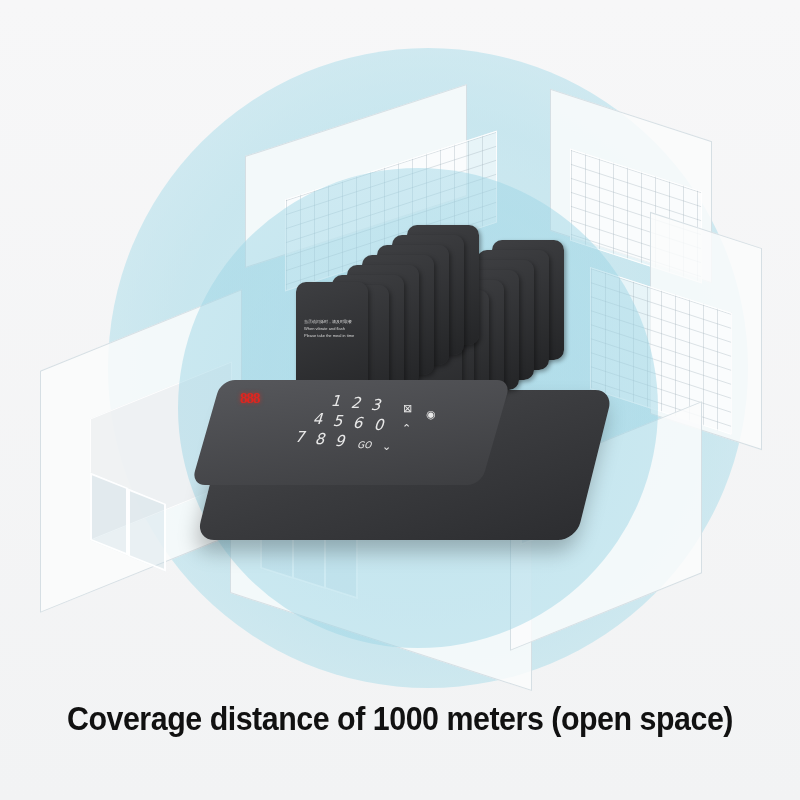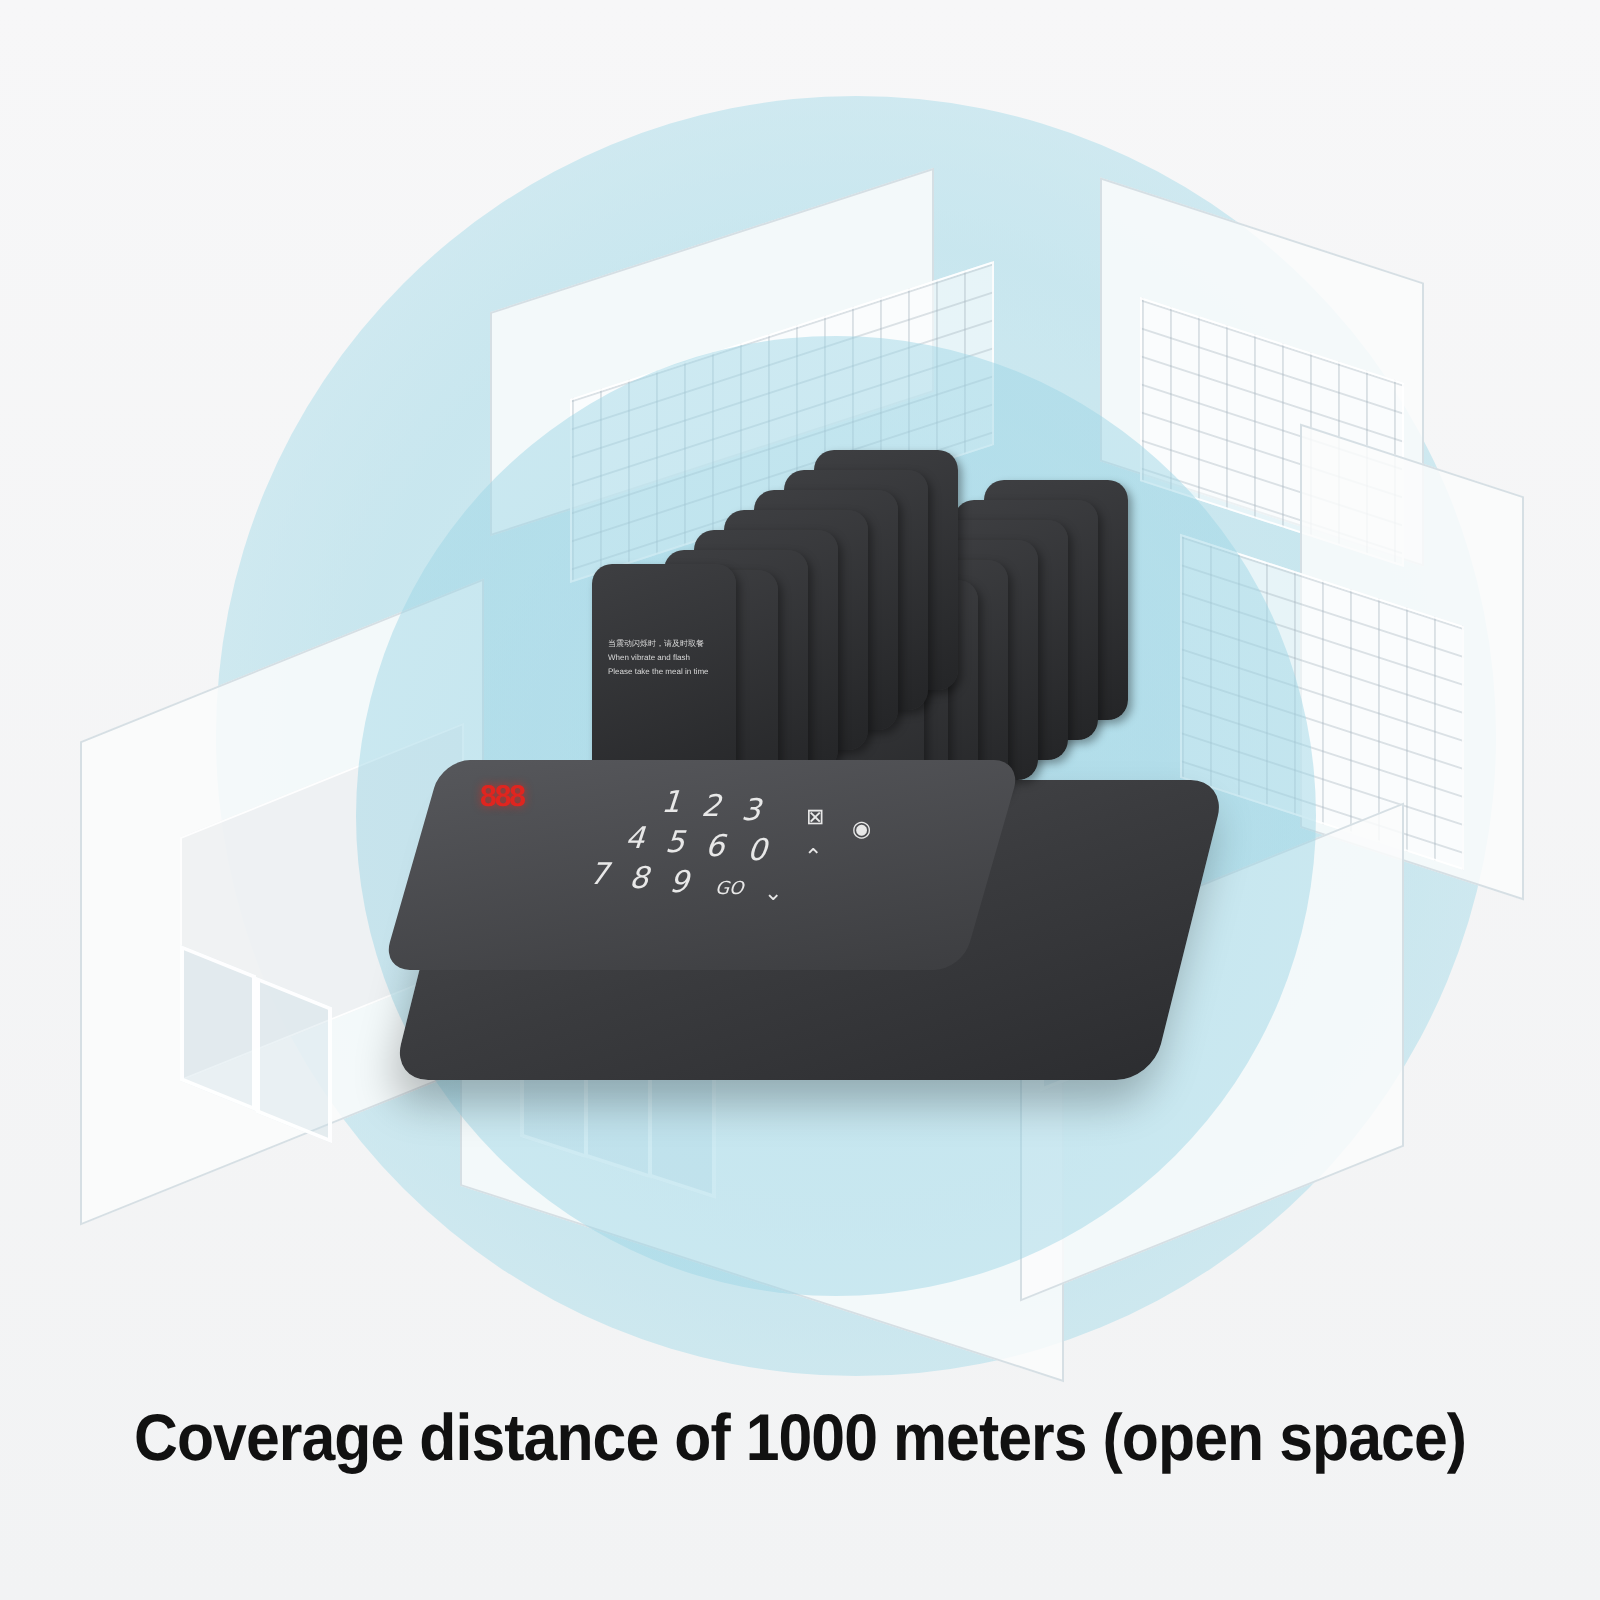--- a/index.html
+++ b/index.html
@@ -14,21 +14,21 @@
   .floor{position:absolute;background:rgba(255,255,255,0.55);border:1px solid rgba(255,255,255,0.9);}
   .wall{position:absolute;background:rgba(250,251,252,0.85);border:1px solid rgba(210,220,225,0.9);}
   .grid{background-image:linear-gradient(rgba(160,175,185,0.35) 1px,transparent 1px),linear-gradient(90deg,rgba(160,175,185,0.35) 1px,transparent 1px);background-size:14px 14px;}
   .window{position:absolute;border:2px solid rgba(255,255,255,0.95);background:rgba(200,220,230,0.35);}
   
   .device{position:absolute;left:192px;top:330px;width:400px;height:210px;}
   .base{position:absolute;left:4px;top:60px;width:380px;height:150px;background:linear-gradient(160deg,#4a4b4e 0%,#3a3b3e 50%,#2c2d30 100%);border-radius:18px;transform:skewX(-14deg) ;transform-origin:left bottom;box-shadow:0 12px 20px rgba(0,0,0,0.25);}
   .panel{position:absolute;left:14px;top:50px;width:290px;height:105px;background:linear-gradient(170deg,#56575b 0%,#3d3e41 100%);border-radius:14px;transform:skewX(-16deg);}
   .pager{position:absolute;width:72px;height:120px;background:linear-gradient(160deg,#3e3f42 0%,#242527 100%);border-radius:10px;box-shadow:2px 2px 4px rgba(0,0,0,0.35);}
   .pager-label{position:absolute;left:8px;top:36px;width:58px;color:#d8d8d8;font-size:4px;line-height:7px;}
-  .led{position:absolute;left:48px;top:60px;color:#e0251f;font-family:Liberation Sans, sans-serif;font-weight:bold;font-size:15px;letter-spacing:-1px;text-shadow:0 0 4px rgba(230,40,30,0.7);}
+  .led{position:absolute;left:48px;top:60px;color:#e0251f;font-family:Liberation Serif, serif;font-weight:bold;font-size:15px;letter-spacing:-1px;text-shadow:0 0 4px rgba(230,40,30,0.7);}
   .key{position:absolute;color:#e8e8e8;font-family:"DejaVu Sans",sans-serif;font-size:15px;transform:skewX(-18deg);}
   .key.small{font-size:9px;}
   .key-icon{position:absolute;color:#e8e8e8;font-size:11px;}
   .caption{position:absolute;left:0;top:700px;width:800px;text-align:center;font-family:"Liberation Sans",sans-serif;font-weight:bold;font-size:33px;color:#111;letter-spacing:-0.5px;transform:scaleX(0.92);}
 </style>
 </head>
 <body>
 
 <div class="stage">
 

